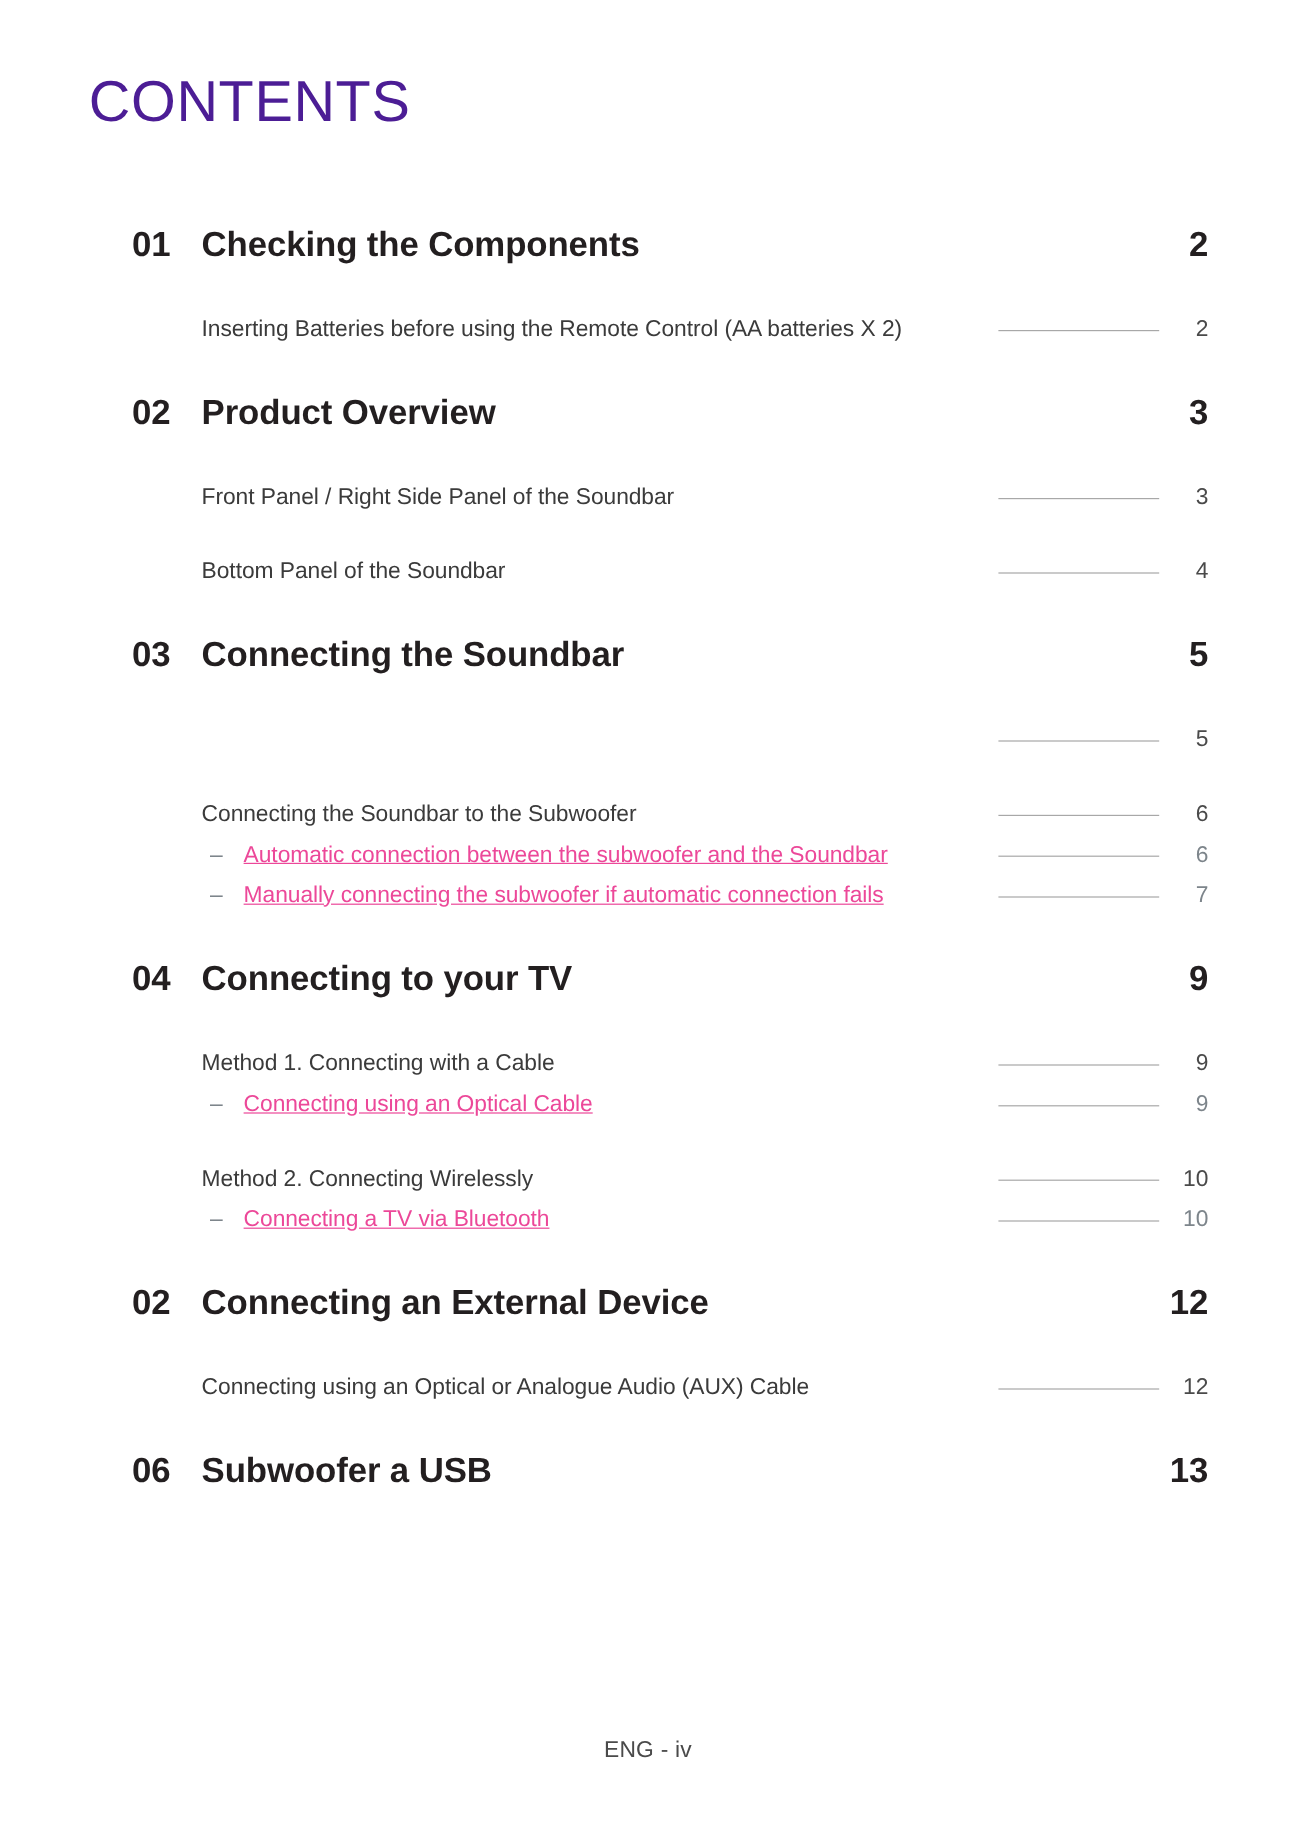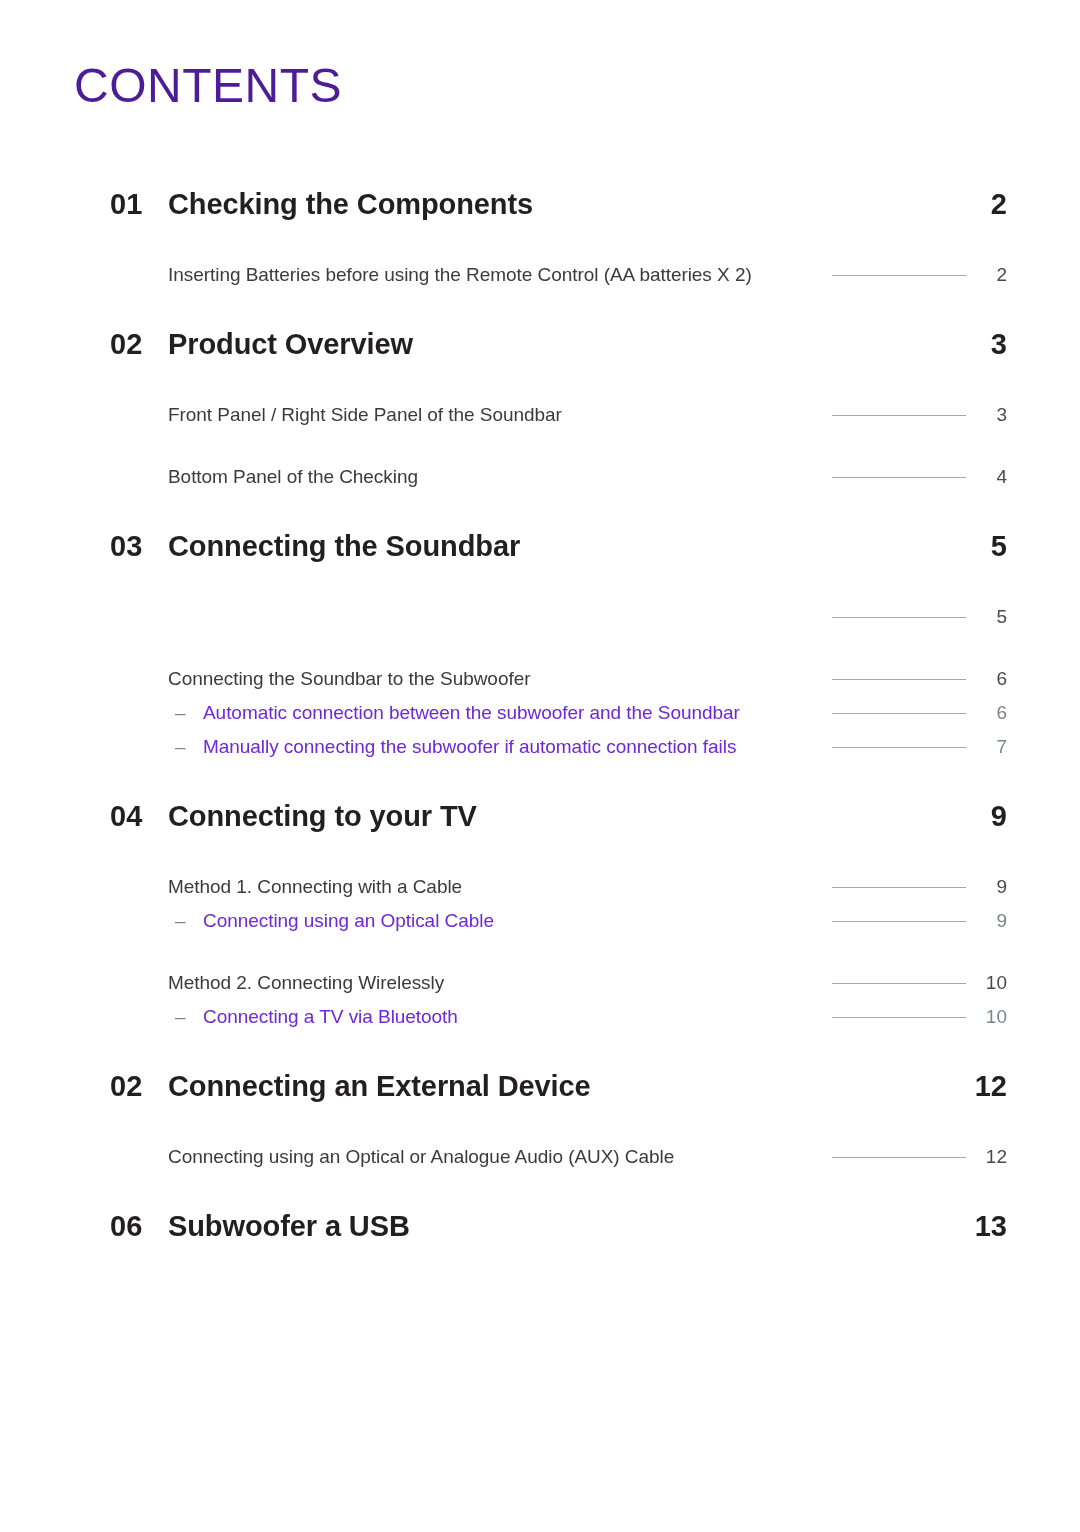--- a/index.html
+++ b/index.html
@@ -116,21 +116,22 @@
     width: 60px;
     text-align: right;
     font-size: 19px;
     color: #4a4a4a;
     line-height: 34px;
   }
 
   
   .entry.sub .entry-label {
     left: 203px;
-    color: #6d28d9;
+    color: #ec4899;
+    text-decoration: underline;
   }
   .entry.sub .entry-dash {
     position: absolute;
     left: 175px;
     top: 0;
     font-size: 19px;
     color: #7d858b;
     line-height: 34px;
   }
   .entry.sub .entry-page {
@@ -174,21 +175,21 @@
           <span class="chapter-num">02</span>
           <span class="chapter-title">Product Overview</span>
           <span class="chapter-page">3</span>
         </div>
         <div class="entry group-top">
           <span class="entry-label">Front Panel / Right Side Panel of the Soundbar</span>
           <span class="entry-leader"></span>
           <span class="entry-page">3</span>
         </div>
         <div class="entry group-top">
-          <span class="entry-label">Bottom Panel of the Checking</span>
+          <span class="entry-label">Bottom Panel of the Soundbar</span>
           <span class="entry-leader"></span>
           <span class="entry-page">4</span>
         </div>
       </div>
       <div class="chapter">
         <div class="chapter-head">
           <span class="chapter-num">03</span>
           <span class="chapter-title">Connecting the Soundbar</span>
           <span class="chapter-page">5</span>
         </div>
@@ -257,14 +258,15 @@
       </div>
       <div class="chapter">
         <div class="chapter-head">
           <span class="chapter-num">06</span>
           <span class="chapter-title">Subwoofer a USB</span>
           <span class="chapter-page">13</span>
         </div>
       </div>
     </div>
 
+  <div class="footer">ENG - iv</div>
 
 </div>
 
 </body></html>

